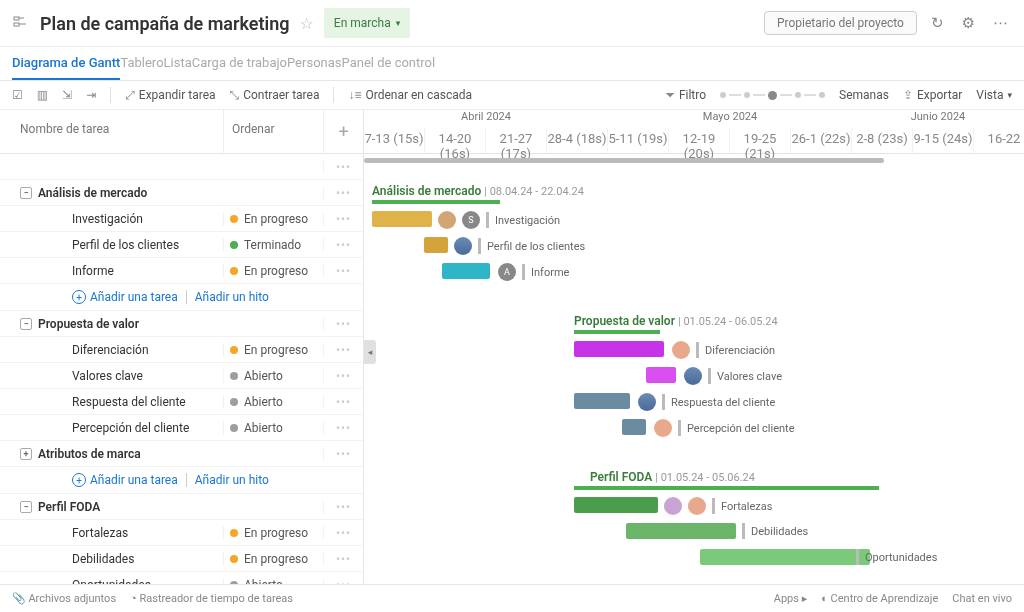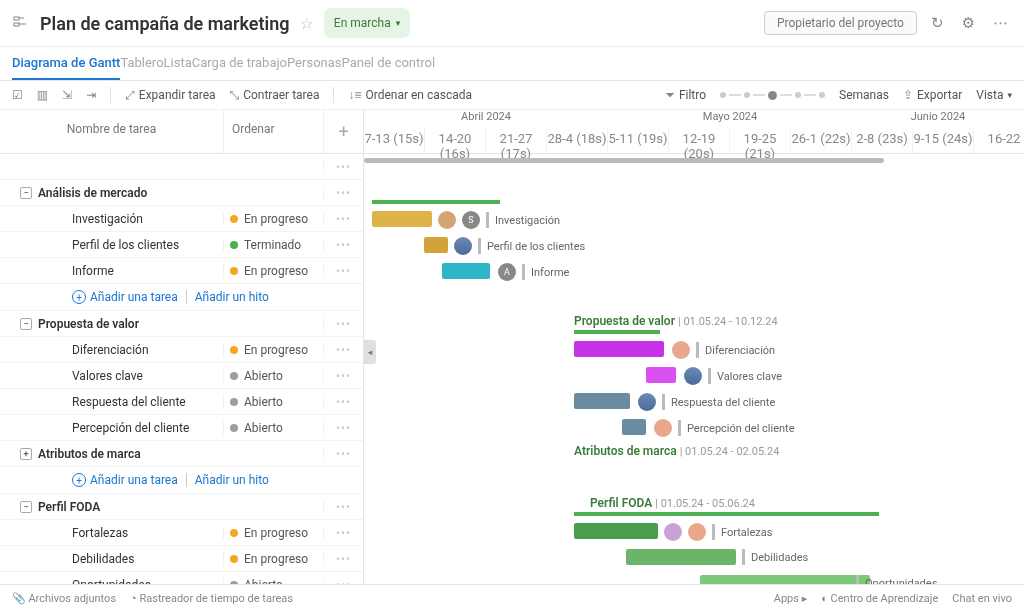--- a/index.html
+++ b/index.html
@@ -1,39 +1,39 @@
 <!DOCTYPE html>
 <html><head>
 <meta charset="utf-8">
 <style>
 * { margin: 0; padding: 0; box-sizing: border-box; font-family: -apple-system, BlinkMacSystemFont, "Segoe UI", Roboto, sans-serif; }
 body { width: 1024px; height: 612px; overflow: hidden; background: #fff; color: #333; font-size: 13px; position: relative; }
 .header { display: flex; align-items: center; padding: 8px 12px; gap: 10px; border-bottom: 1px solid #eee; }
 .header .icon-sq { width: 18px; height: 18px; }
 .header h1 { font-size: 18px; font-weight: 600; }
 .star { color: #bbb; font-size: 16px; }
-.status-chip { background: #e6f4e6; color: #3a7d3a; padding: 8px 10px; border-radius: 7px; font-size: 12px; display: flex; align-items: center; gap: 5px; }
+.status-chip { background: #e6f4e6; color: #3a7d3a; padding: 8px 10px; border-radius: 0; font-size: 12px; display: flex; align-items: center; gap: 5px; }
 .spacer { flex: 1; }
 .owner-btn { border: 1px solid #ccc; padding: 4px 12px; border-radius: 4px; color: #777; font-size: 12px; background: #fafafa; }
 .hdr-ico { color: #888; font-size: 15px; padding: 0 4px; }
 .tabs { display: flex; padding: 0 12px; border-bottom: 1px solid #e5e5e5; }
 .tab { padding: 8px 0; color: #aaa; font-size: 13px; cursor: pointer; }
 .tab.active { color: #1976d2; border-bottom: 2px solid #1976d2; font-weight: 500; }
 .toolbar { display: flex; align-items: center; padding: 6px 12px; gap: 14px; border-bottom: 1px solid #eee; font-size: 12px; color: #555; }
 .toolbar .tb-item { display: flex; align-items: center; gap: 4px; }
 .toolbar .tb-ico { color: #888; }
 .toolbar .sep { width: 1px; height: 16px; background: #e0e0e0; }
 .zoom-track { display:flex; align-items:center; gap:3px; }
 .zoom-dot { width:6px;height:6px;border-radius:50%;background:#ccc; }
 .zoom-dot.sel { width:9px;height:9px;background:#888; }
 .zoom-line { width:12px;height:2px;background:#ddd; }
 .main { display: flex; height: 502px; }
 .left { width: 364px; border-right: 1px solid #e5e5e5; display: flex; flex-direction: column; }
 .left-head { display: flex; border-bottom: 1px solid #e5e5e5; height: 44px; }
-.lh-name { flex: 1; padding: 12px 20px; font-size: 12px; color: #777; text-align: center; }
+.lh-name { flex: 1; padding: 12px 20px; font-size: 12px; color: #777; }
 .lh-status { width: 100px; padding: 12px 8px; font-size: 12px; color: #777; border-left: 1px solid #eee; }
 .lh-add { width: 40px; display:flex; align-items:center; justify-content:center; border-left:1px solid #eee; color:#aaa; font-size:18px; }
 .task-row { display: flex; align-items: center; height: 26px; border-bottom: 1px solid #f2f2f2; font-size: 12px; }
 .task-row .tname { flex: 1; padding-left: 20px; display:flex; align-items:center; gap:6px; }
 .task-row.group .tname { font-weight: 600; padding-left: 38px; }
 .task-row .toggle { position:absolute; margin-left:-18px; width:12px;height:12px;border:1px solid #aaa;border-radius:2px;display:flex;align-items:center;justify-content:center;font-size:9px;color:#666; }
 .task-row.child .tname { padding-left: 72px; }
 .task-row .tstatus { width: 100px; display:flex; align-items:center; gap:6px; padding:0 6px; border-left:1px solid #f2f2f2; color:#555;}
 .task-row .tmenu { width: 40px; text-align:center; color:#ccc; border-left:1px solid #f2f2f2; letter-spacing:1px; }
 .dot { width:8px; height:8px; border-radius:50%; display:inline-block; }
@@ -318,20 +318,21 @@
       </div>
     </div>
 
     <div class="gantt-body">
       <div class="scroll-track">
           <div class="scroll-thumb" style="left:0;width:520px"></div>
         </div>
       <div class="gantt-row"></div>
 
       <div class="gantt-row">
+          <span class="group-label" style="left:8px"><span>Análisis de mercado</span> <span class="group-dates">| <span>08.04.24 - 22.04.24</span></span></span>
           <div class="summary-bar g1" style="left:8px;width:128px;top:20px"></div>
         </div>
       <div class="gantt-row">
           <div class="bar" style="left:8px;width:60px;background:#e0b24a"></div>
           <div class="bar-label" style="left:74px">
             <span class="avatar a1"></span>
             <span class="avatar a2">S</span>
             <span class="marker"></span>
             <span>Investigación</span>
           </div>
@@ -348,21 +349,21 @@
           <div class="bar" style="left:78px;width:48px;background:#2fb5c7"></div>
           <div class="bar-label" style="left:134px">
             <span class="avatar a2">A</span>
             <span class="marker"></span>
             <span>Informe</span>
           </div>
         </div>
       <div class="gantt-row"></div>
 
       <div class="gantt-row">
-          <span class="group-label" style="left:210px"><span>Propuesta de valor</span> <span class="group-dates">| <span>01.05.24 - 10.12.24</span></span></span>
+          <span class="group-label" style="left:210px"><span>Propuesta de valor</span> <span class="group-dates">| <span>01.05.24 - 06.05.24</span></span></span>
           <div class="summary-bar g1" style="left:210px;width:86px;top:20px"></div>
         </div>
       <div class="gantt-row">
           <div class="bar" style="left:210px;width:90px;background:#c733e6"></div>
           <div class="bar-label" style="left:308px">
             <span class="avatar a4"></span>
             <span class="marker"></span>
             <span>Diferenciación</span>
           </div>
         </div>
@@ -384,23 +385,20 @@
         </div>
       <div class="gantt-row">
           <div class="bar" style="left:258px;width:24px;background:#6a8ba0"></div>
           <div class="bar-label" style="left:290px">
             <span class="avatar a4"></span>
             <span class="marker"></span>
             <span>Percepción del cliente</span>
           </div>
         </div>
 
-      <div class="gantt-row">
-          <span class="group-label" style="left:210px"><span>Atributos de marca</span> <span class="group-dates">| <span>01.05.24 - 02.05.24</span></span></span>
-        </div>
       <div class="gantt-row"></div>
 
       <div class="gantt-row">
           <span class="group-label" style="left:226px"><span>Perfil FODA</span> <span class="group-dates">| <span>01.05.24 - 05.06.24</span></span></span>
           <div class="summary-bar g1" style="left:210px;width:305px;top:20px"></div>
         </div>
       <div class="gantt-row">
           <div class="bar" style="left:210px;width:84px;background:#4a9d4a"></div>
           <div class="bar-label" style="left:300px">
             <span class="avatar a5"></span>

